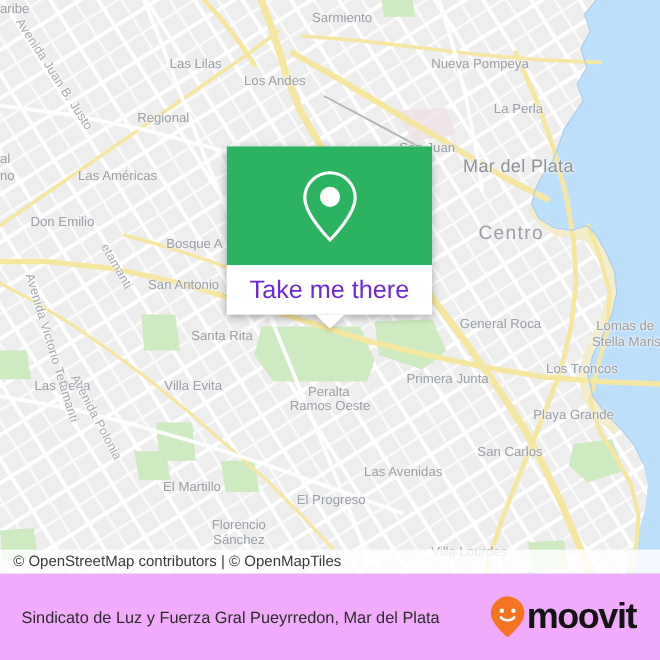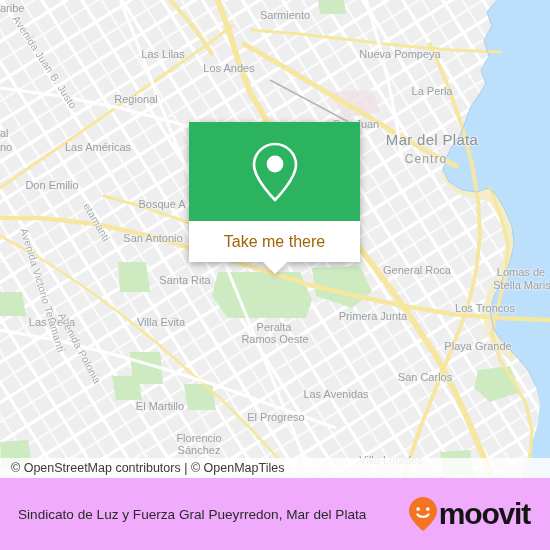--- a/index.html
+++ b/index.html
@@ -24,40 +24,40 @@
     position:absolute;
     color:#9aa0a6;
     font-size:11px;
     white-space:nowrap;
     font-weight:400;
     transform:translate(-50%,-50%);
     text-shadow:0 0 3px #f2f2f2, 0 0 3px #f2f2f2, 0 0 2px #f2f2f2;
     pointer-events:none;
   }
   .lbl.big { font-size:15px; color:#8d9498; letter-spacing:.3px; }
-  .lbl.sm  { font-size:12px; letter-spacing:1.1px; }
+  .lbl.sm  { font-size:16px; letter-spacing:1.1px;margin-top:36px; }
   .lbl.road {
     color:#a5abb0; font-size:10.5px; letter-spacing:.2px;
     text-shadow:0 0 3px #ffffff,0 0 3px #ffffff,0 0 2px #ffffff;
   }
 
   
   .popup {
     position:absolute; left:189px; top:122px; width:171px;
     box-shadow:0 2px 7px rgba(0,0,0,.33);
     background:#ffffff;
   }
   .popup-head {
     height:99px; background:#2bb35f;
     display:flex; align-items:center; justify-content:center;
   }
   .popup-foot {
     height:41px; background:#ffffff;
     display:flex; align-items:center; justify-content:center;
-    color:#a16207; font-size:16px;
+    color:#6d28d9; font-size:21px;
   }
   .popup-tail {
     position:absolute; left:50%; bottom:-12px; margin-left:-12px;
     width:0; height:0;
     border-left:12px solid transparent;
     border-right:12px solid transparent;
     border-top:12px solid #ffffff;
     filter:drop-shadow(0 3px 2px rgba(0,0,0,.18));
   }
 

